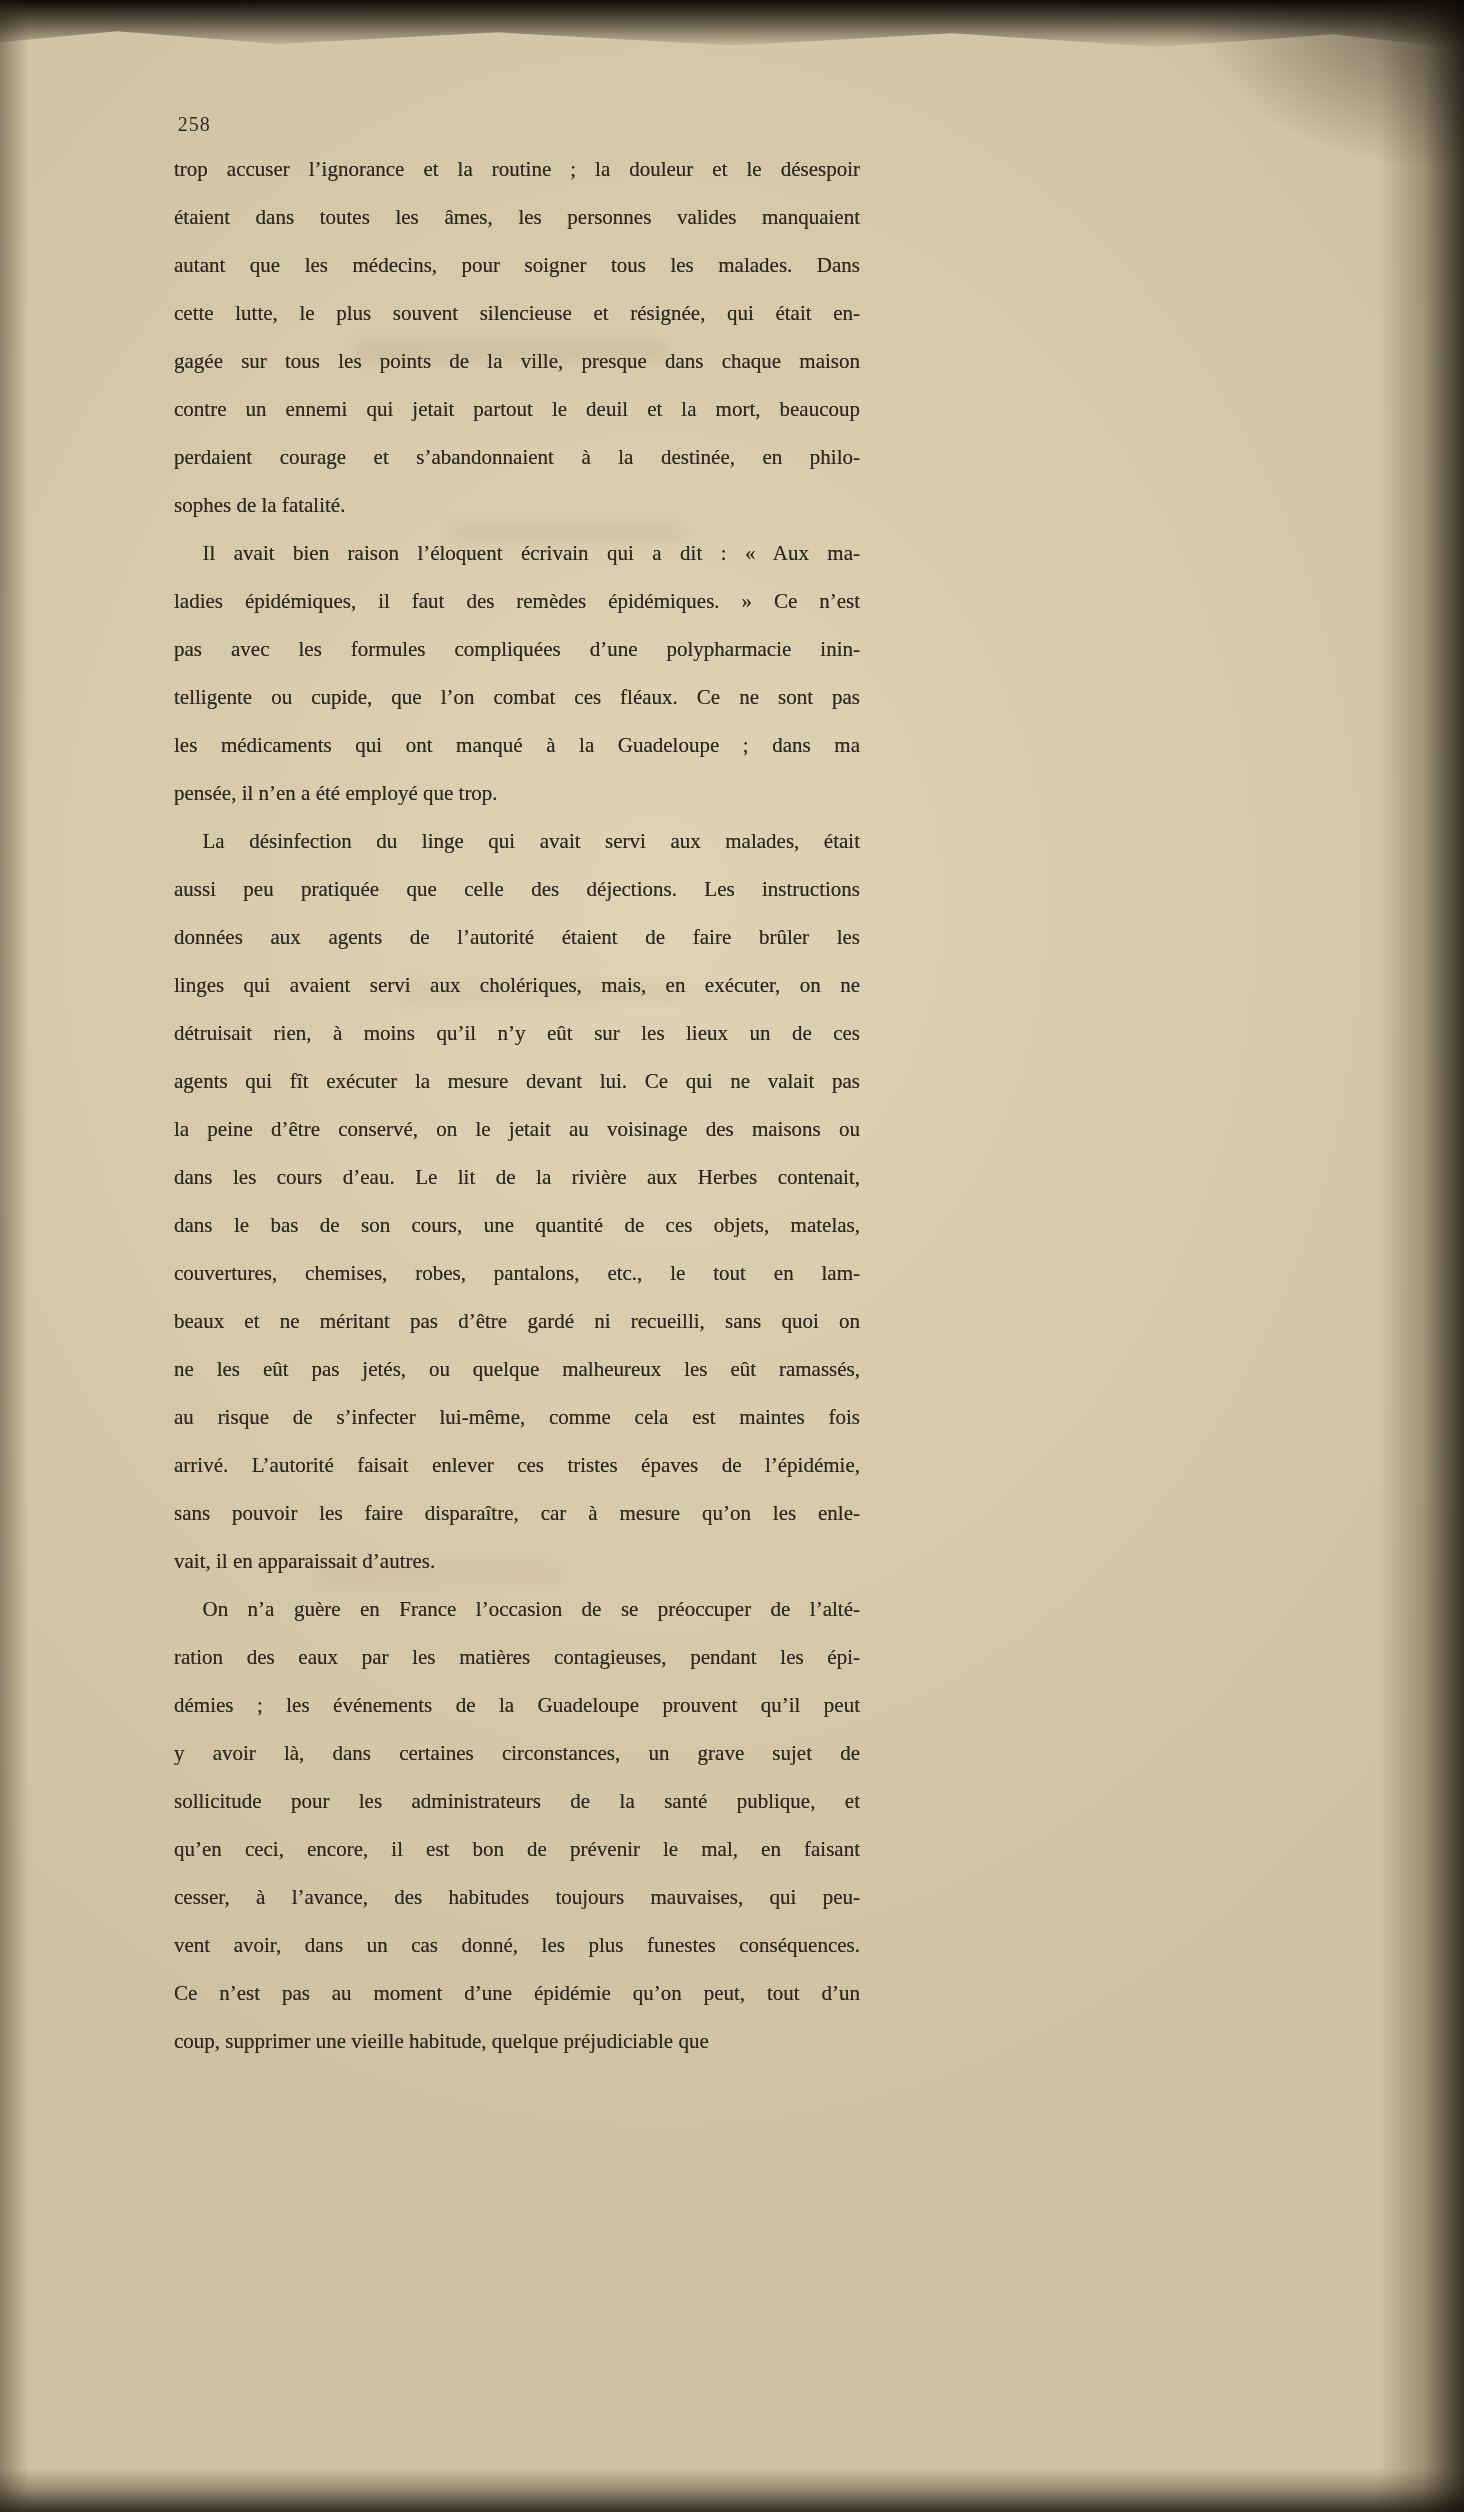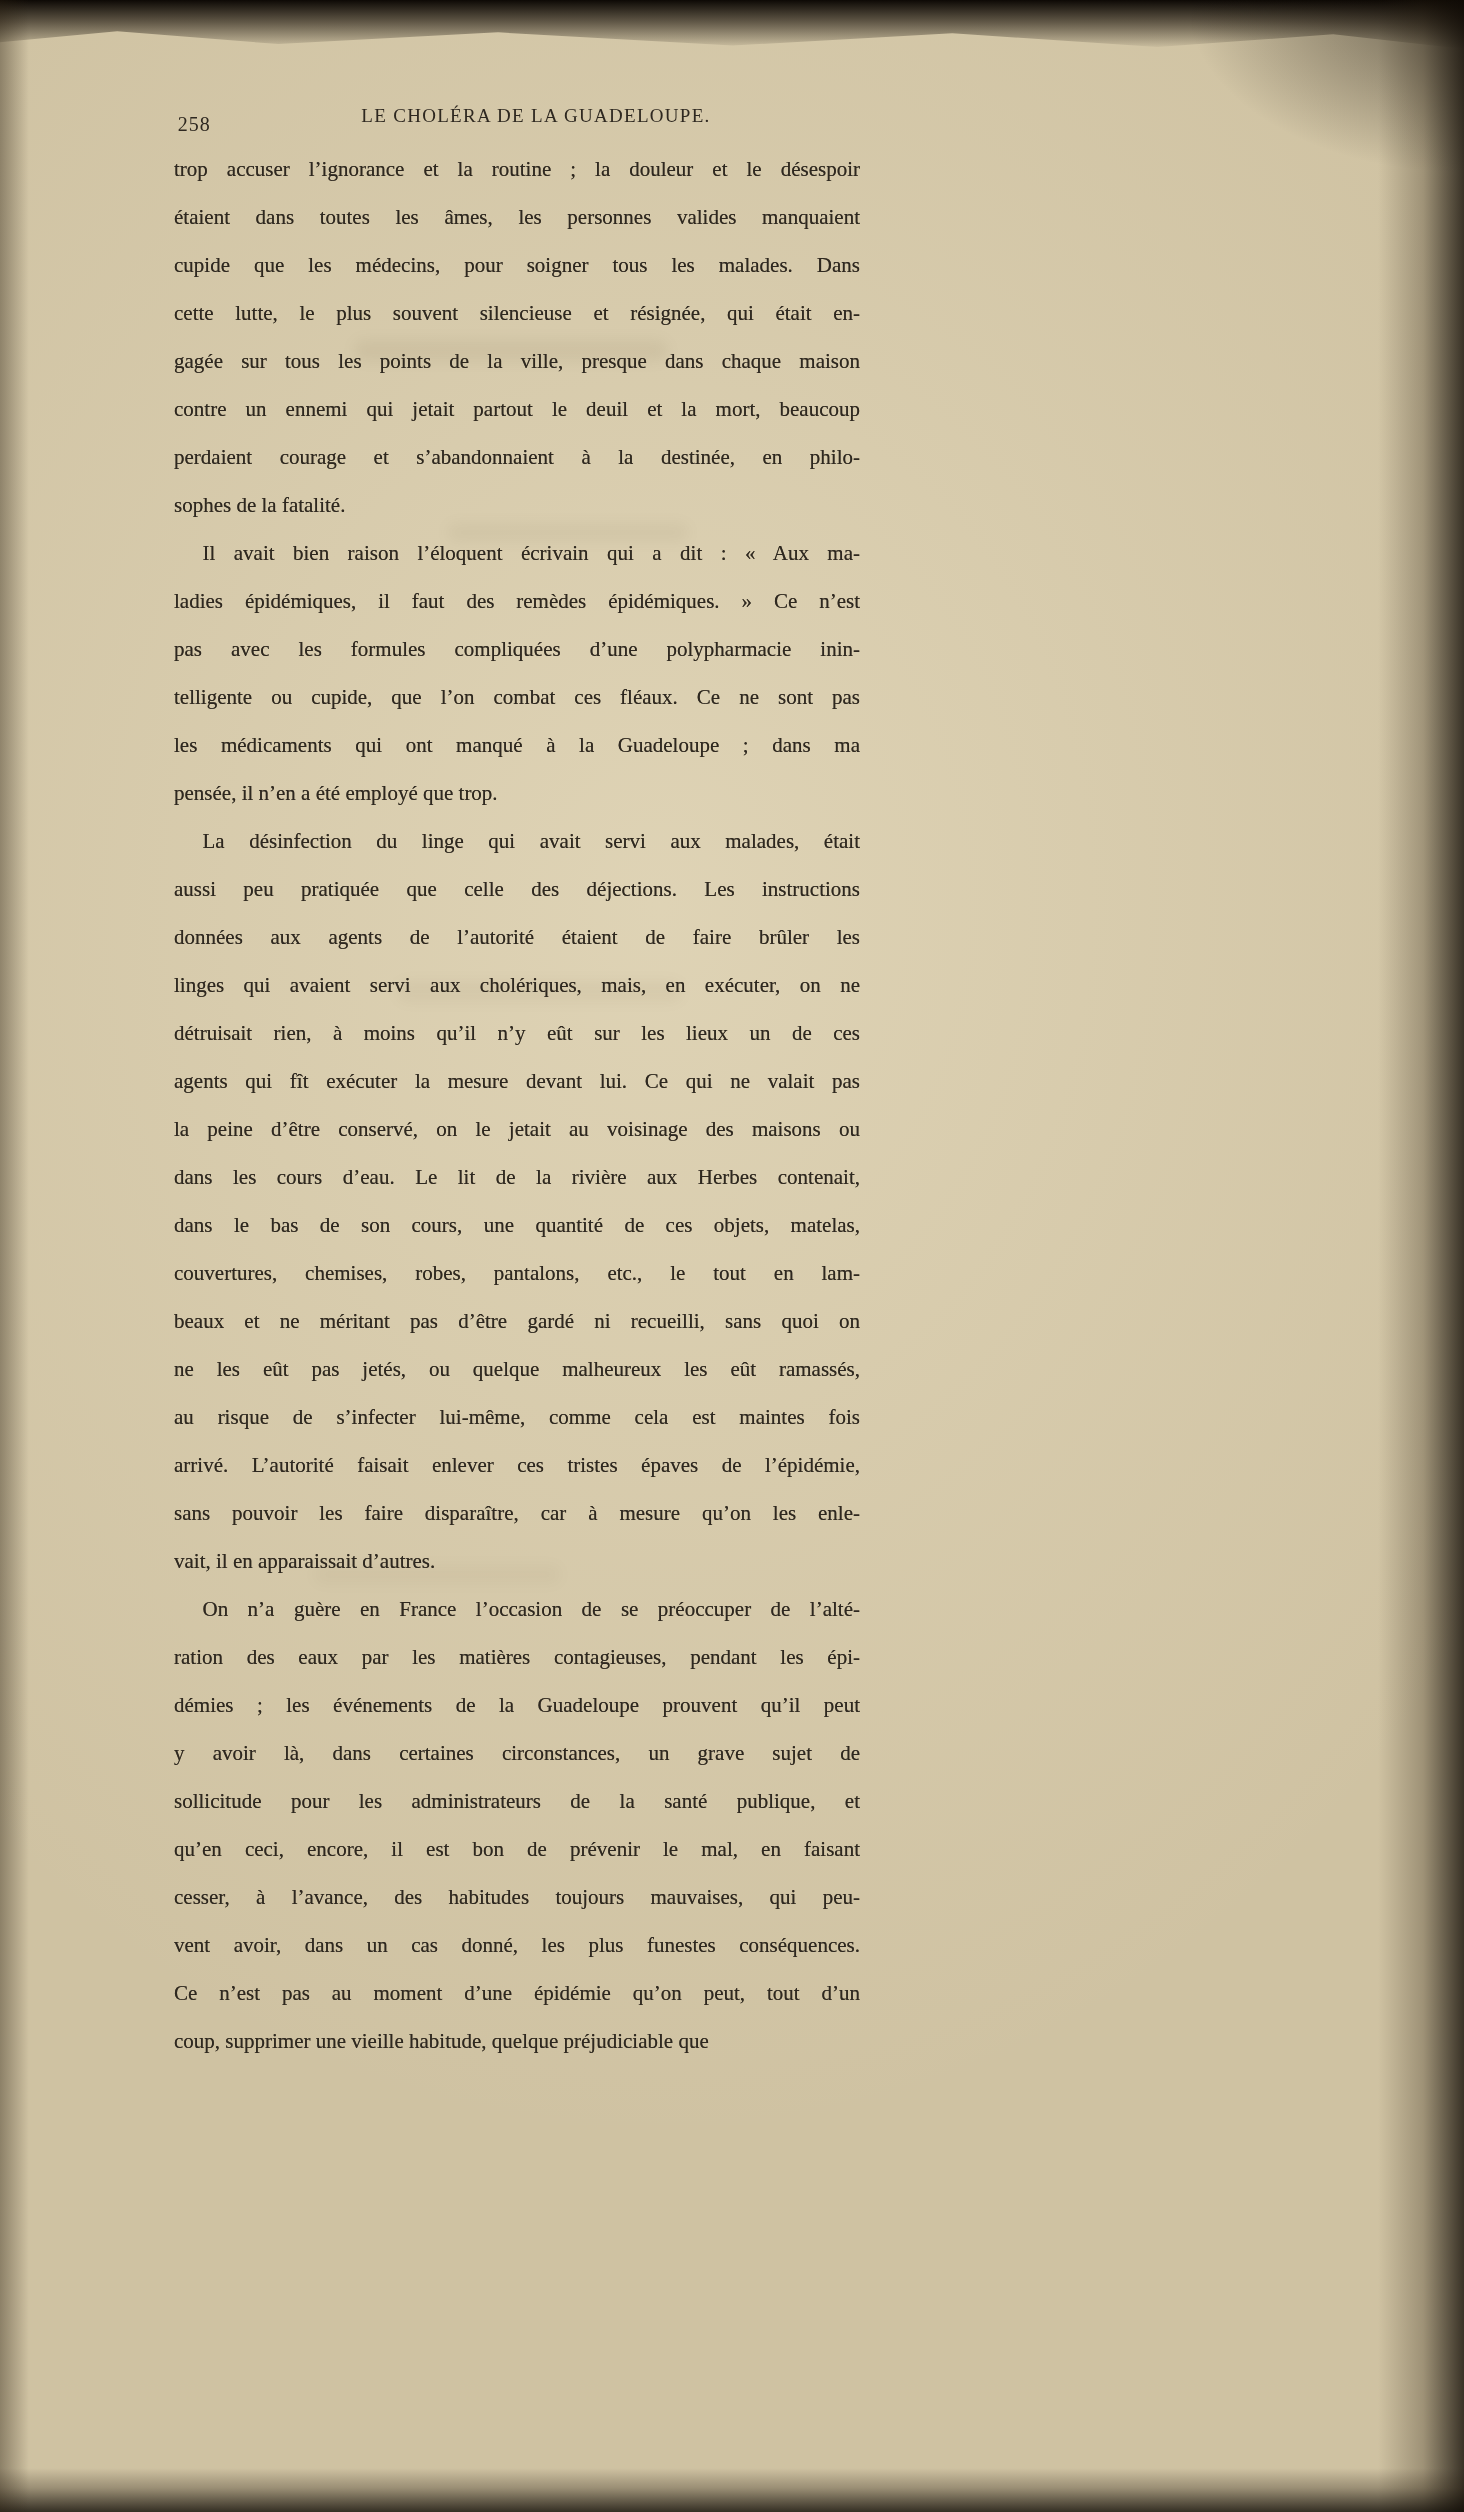--- a/index.html
+++ b/index.html
@@ -104,27 +104,26 @@
   <div class="corner-tr"></div>
 
   <div class="smudge s1"></div>
   <div class="smudge s2"></div>
   <div class="smudge s3"></div>
   <div class="smudge s4"></div>
 
   <div class="text-block">
     <div class="page-header">
       <span class="page-num">258</span>
-      <span class="running-title">LE CHOLÉRA DE LA GUADELOUPE.</span>
     </div>
     <div id="page-body">
         <div class="para">
           <div class="line">trop accuser l’ignorance et la routine ; la douleur et le désespoir</div>
           <div class="line">étaient dans toutes les âmes, les personnes valides manquaient</div>
-          <div class="line">cupide que les médecins, pour soigner tous les malades. Dans</div>
+          <div class="line">autant que les médecins, pour soigner tous les malades. Dans</div>
           <div class="line">cette lutte, le plus souvent silencieuse et résignée, qui était en-</div>
           <div class="line">gagée sur tous les points de la ville, presque dans chaque maison</div>
           <div class="line">contre un ennemi qui jetait partout le deuil et la mort, beaucoup</div>
           <div class="line">perdaient courage et s’abandonnaient à la destinée, en philo-</div>
           <div class="line last">sophes de la fatalité.</div>
         </div>
         <div class="para indent">
           <div class="line">Il avait bien raison l’éloquent écrivain qui a dit : « Aux ma-</div>
           <div class="line">ladies épidémiques, il faut des remèdes épidémiques. » Ce n’est</div>
           <div class="line">pas avec les formules compliquées d’une polypharmacie inin-</div>

